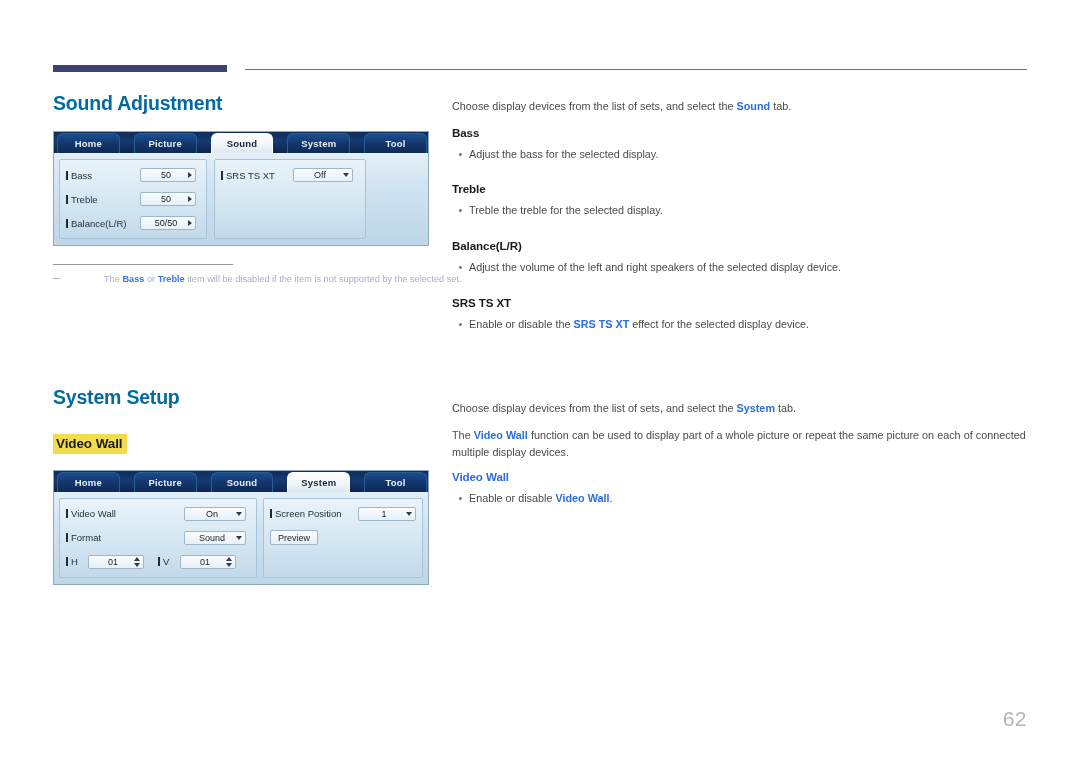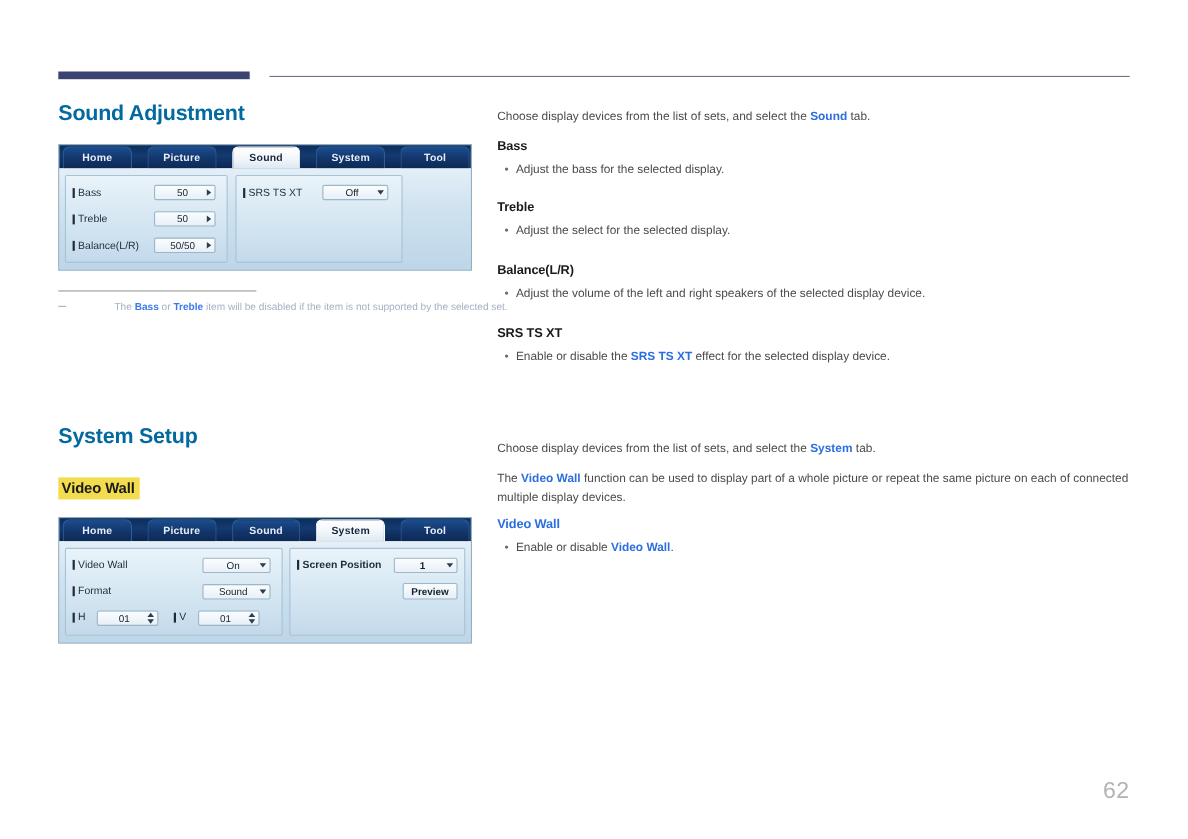--- a/index.html
+++ b/index.html
@@ -297,21 +297,21 @@
   #osd-sound .pane-a { width: 148px; }
   #osd-sound .pane-b { width: 152px; margin-left: 7px; }
   #osd-sound .lab-a { width: 74px; }
   #osd-sound .fld-a { width: 56px; }
   #osd-sound .lab-b { width: 72px; }
   #osd-sound .fld-b { width: 60px; }
 
   
   #osd-system { width: 376px; margin-top: 16px; }
   #osd-system .pane-a { width: 200px; }
-  #osd-system .pane-b { width: 160px; margin-left: 6px; font-weight: bold; }
+  #osd-system .pane-b { width: 160px; margin-left: 6px; }
   #osd-system .lab-a { width: 118px; }
   #osd-system .fld-a { width: 62px; }
   #osd-system .lab-b { width: 88px; }
   #osd-system .fld-b { width: 58px; }
   #osd-system .hv-lab { width: 22px; }
   #osd-system .hv-fld { width: 56px; }
   #osd-system .hv-gap { width: 14px; }
 
   
   .page-num {
@@ -468,21 +468,21 @@
         <div class="osd-row">
           <div class="osd-label lab-b">
             <span class="osd-tick"></span>
             <span>Screen Position</span>
           </div>
           <div class="osd-field fld-b">
             <span class="val">1</span>
             <span class="arrow-d"></span>
           </div>
         </div>
-        <div class="osd-row" style="justify-content:flex-end;">
+        <div class="osd-row" style="">
           <span class="osd-btn">Preview</span>
         </div>
         <div class="osd-row"></div>
       </div>
 
     </div>
   </div>
 
 </div>
 
@@ -493,21 +493,21 @@
 
   <h2 class="h-sub">Bass</h2>
   <div class="bullet-row">
     <span class="bullet-dot">•</span>
     <span class="bullet-txt">Adjust the bass for the selected display.</span>
   </div>
 
   <h2 class="h-sub">Treble</h2>
   <div class="bullet-row">
     <span class="bullet-dot">•</span>
-    <span class="bullet-txt">Adjust the select for the selected display.</span>
+    <span class="bullet-txt">Treble the treble for the selected display.</span>
   </div>
 
   <h2 class="h-sub">Balance(L/R)</h2>
   <div class="bullet-row">
     <span class="bullet-dot">•</span>
     <span class="bullet-txt">Adjust the volume of the left and right speakers of the selected display device.</span>
   </div>
 
   <h2 class="h-sub">SRS TS XT</h2>
   <div class="bullet-row">

